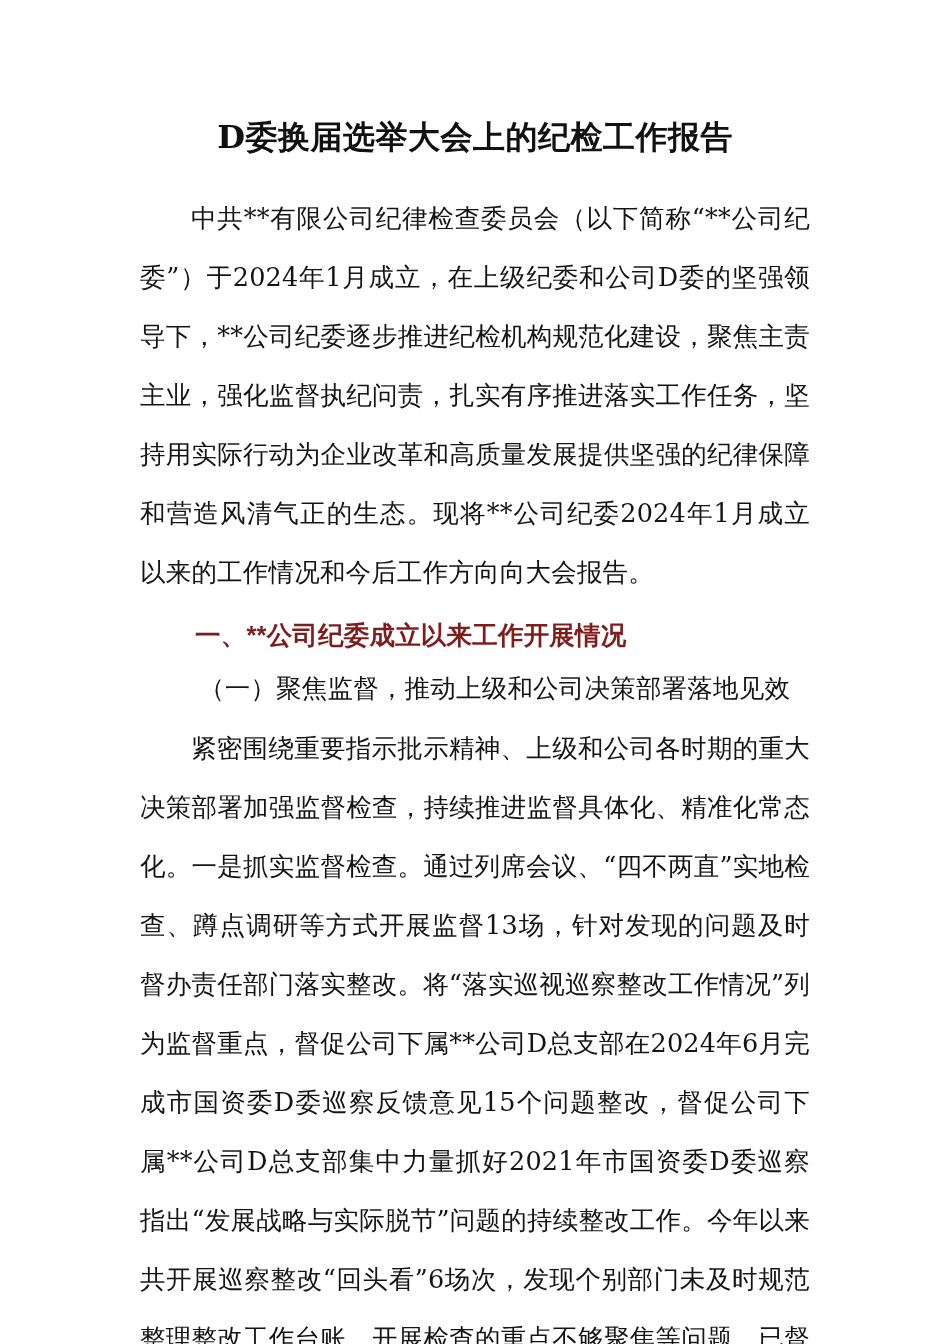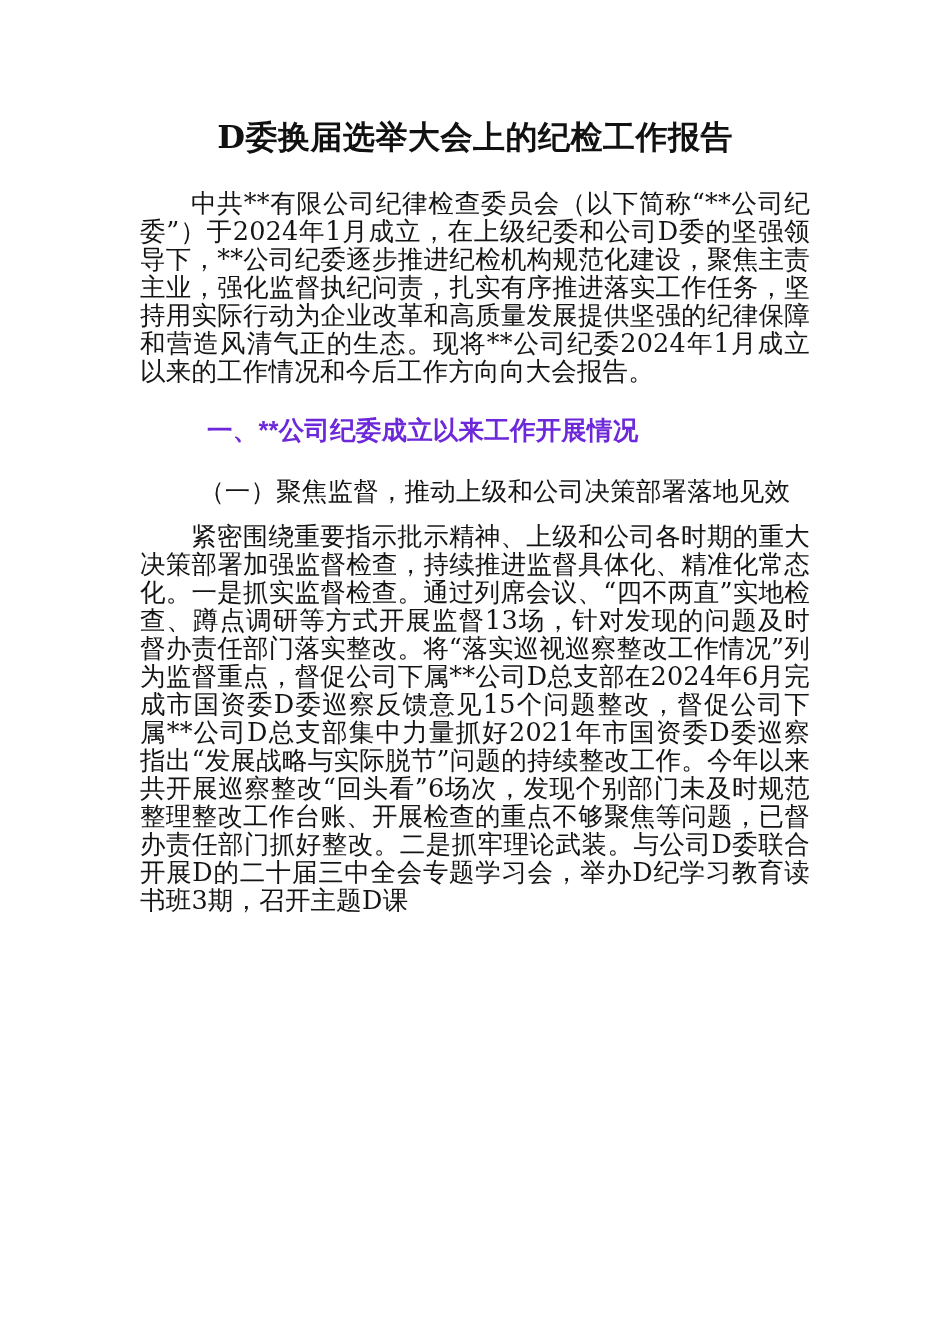--- a/index.html
+++ b/index.html
@@ -45,45 +45,45 @@
     padding-top: 114px;
     padding-bottom: 0;
     color: #111111;
     white-space: nowrap;
   }
 
   
   .para {
     font-family: "DejaVu Serif", "Liberation Serif", serif;
     font-size: 25.5px;
-    line-height: 28px;
+    line-height: 59px;
     text-align: justify;
     text-justify: inter-character;
     text-align-last: left;
     margin: 0;
     text-indent: 51px;
     letter-spacing: 0.2px;
     color: #141414;
     word-break: break-all;
   }
 
   .para.first {
     margin-top: 29px;
   }
 
   
   .h1-line {
     font-family: "Liberation Sans", "DejaVu Sans", sans-serif;
     font-size: 25.5px;
     line-height: 45px;
     font-weight: bold;
-    margin: 16px;
+    margin: 4px;
     text-indent: 51px;
     text-align: left;
-    color: #6d28d9;
+    color: #7f1d1d;
     letter-spacing: 0.2px;
   }
 
   
   .h2-line {
     font-family: "DejaVu Serif", "Liberation Serif", serif;
     font-size: 25.5px;
     line-height: 45px;
     font-weight: normal;
     margin: 8px;

